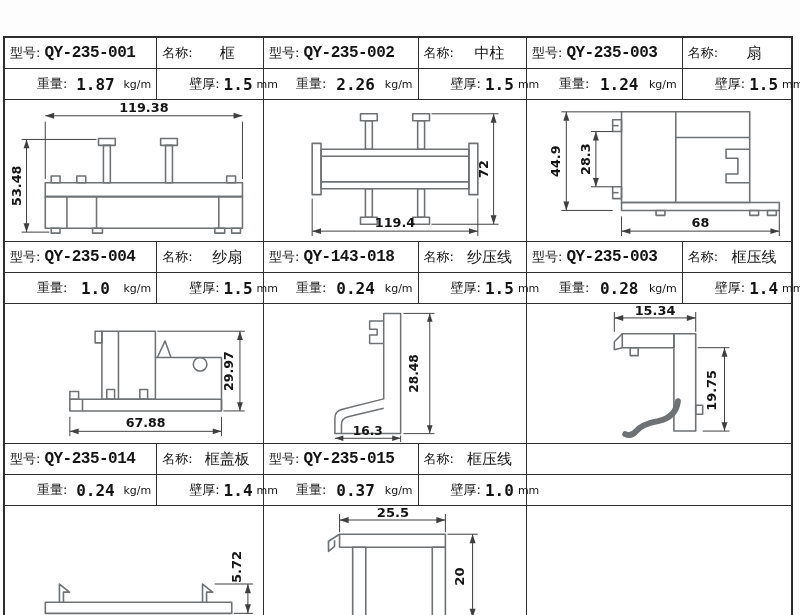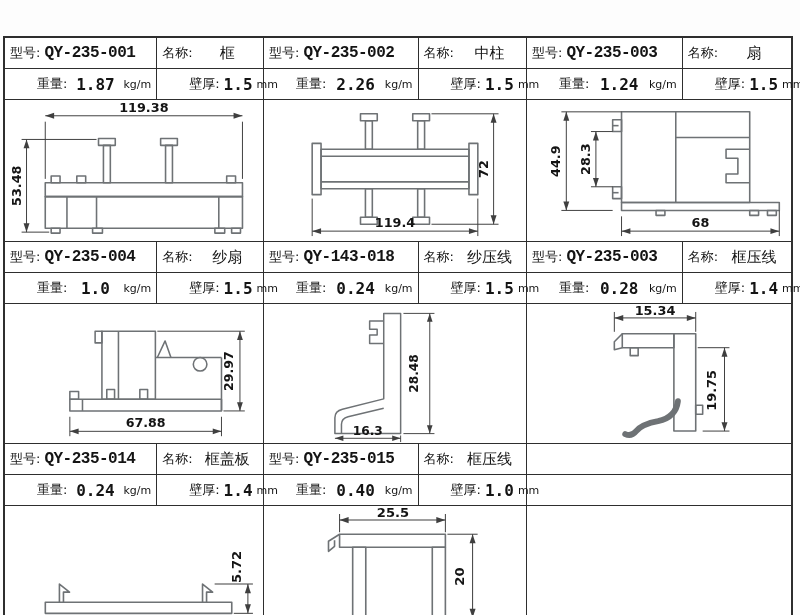--- a/index.html
+++ b/index.html
@@ -428,21 +428,21 @@
         <span class="val-model">QY-235-015</span>
       </div>
       <div class="hcell second">
         <span class="lbl">名称:</span>
         <span class="val-name">框压线</span>
       </div>
     </div>
     <div class="hdr">
       <div class="hcell first sb">
         <span class="lbl">重量:</span>
-        <span class="val-num">0.40</span>
+        <span class="val-num">0.37</span>
         <span class="unit">kg/m</span>
       </div>
       <div class="hcell second sb">
         <span class="lbl">壁厚:</span>
         <span class="val-num">1.0</span>
         <span class="unit">mm</span>
       </div>
     </div>
     <div class="draw">
       <svg viewBox="0 0 260 145" preserveAspectRatio="xMidYMid meet">

